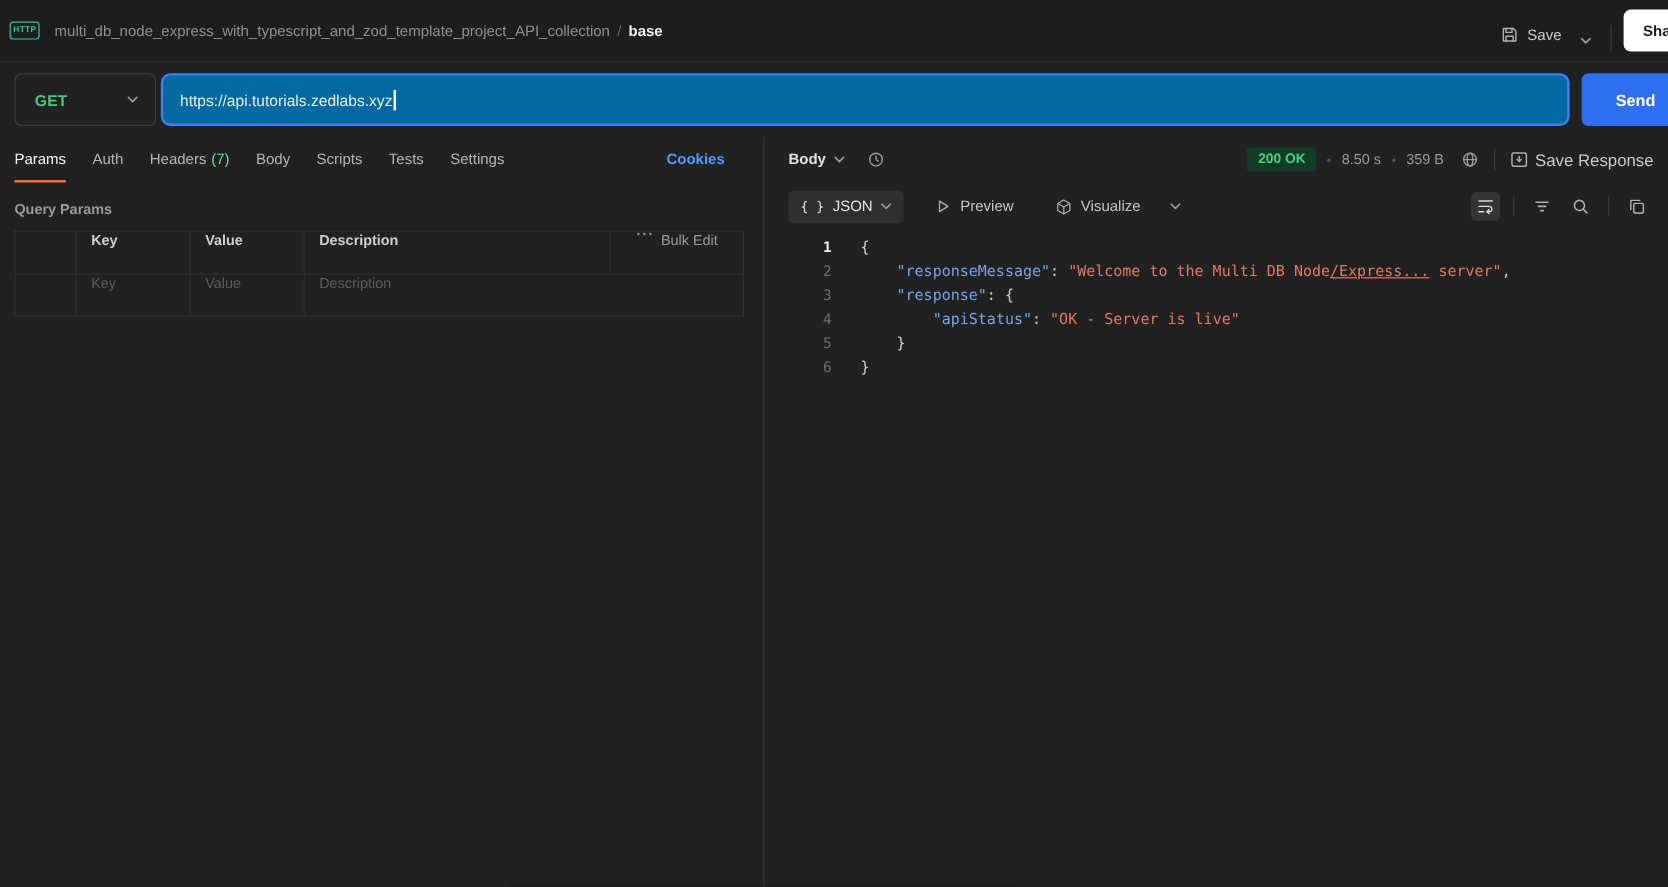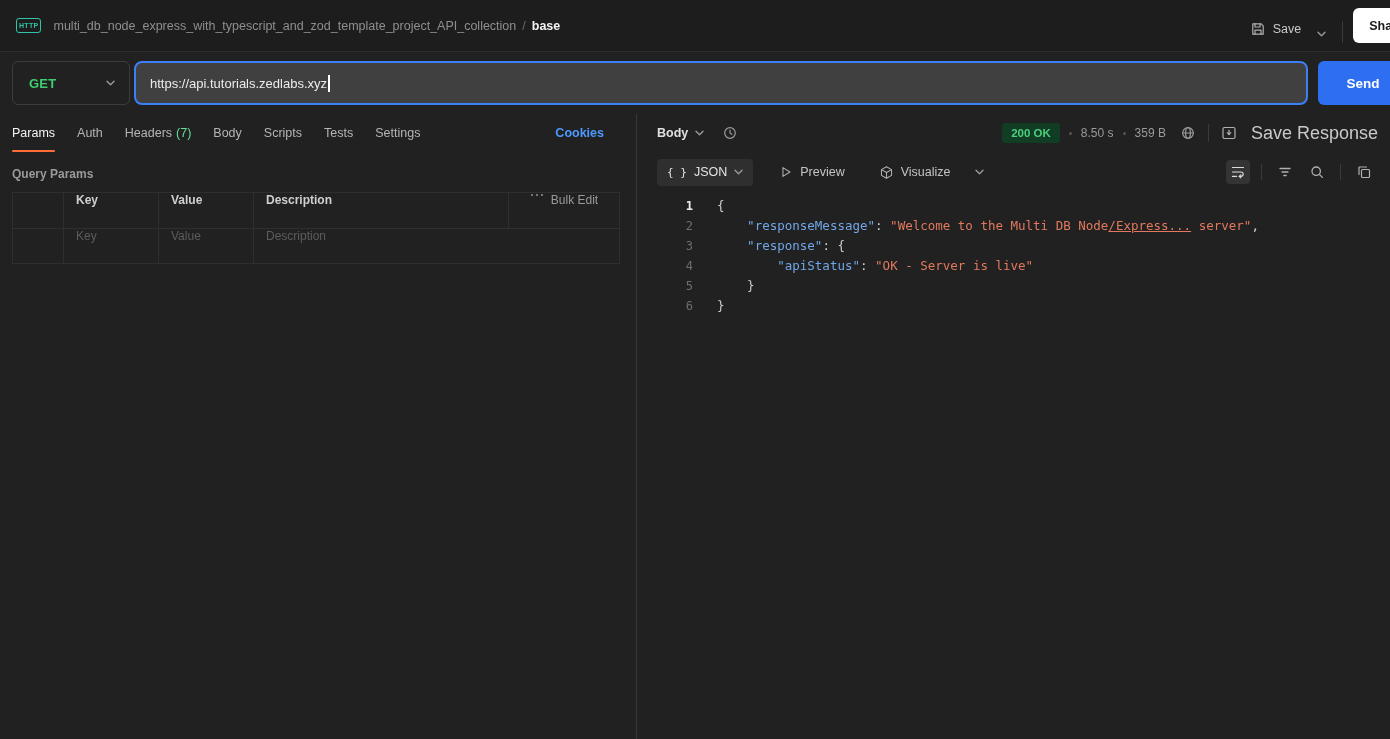--- a/index.html
+++ b/index.html
@@ -9,21 +9,21 @@
     --json-key-blue:#71a6e8; --json-string-red:#e2795f;
   }
   *{box-sizing:border-box}
   html,body{margin:0;padding:0;background:#111}
   .app{position:relative;width:1390px;height:739px;overflow:hidden;background:#212121;
        color:#ddd;font-family:"Liberation Sans",sans-serif;font-size:12.5px}
   button{font-family:inherit}
 
   
   .topbar{height:52px;display:flex;align-items:center;justify-content:space-between;
-          padding-left:16px;background:#1d1d1d;border-bottom:1px solid #2e2e2e}
+          padding-left:8px;background:#1d1d1d;border-bottom:1px solid #2e2e2e}
   .tb-left{display:flex;align-items:center;gap:12px;min-width:0}
   .http-logo{color:#2ec5a8;border:1px solid #2ec5a8;border-radius:3px;font-size:7px;
              font-weight:700;padding:3px 2px;letter-spacing:.3px;flex-shrink:0}
   .breadcrumb{display:flex;align-items:center;gap:6px;white-space:nowrap}
   .bc-collection{color:#8f8f8f;cursor:pointer}
   .bc-sep{color:#6a6a6a}
   .bc-request{color:#f2f2f2;font-weight:700}
   .tb-right{display:flex;align-items:flex-end;flex-shrink:0}
   .tb-save{display:flex;align-items:center;gap:7px;background:none;border:none;color:#c9c9c9;
            font-size:12.5px;cursor:pointer;padding:6px 4px}
@@ -32,21 +32,21 @@
   .tb-share{height:35px;padding:0 16px;margin-right:-30px;background:#fff;color:#1c1c1c;
             font-weight:600;font-size:12.5px;border:none;border-radius:6px;cursor:pointer;white-space:nowrap}
 
   
   .url-row{display:flex;align-items:center;height:62px;padding-left:12px;width:1408px}
   .method-select{width:118px;height:44px;display:flex;align-items:center;justify-content:space-between;
                  padding:0 14px 0 16px;background:transparent;border:1px solid #3c3c3c;border-radius:6px;
                  cursor:pointer;flex-shrink:0}
   .method-label{color:var(--method-get-green);font-weight:700;font-size:13px;letter-spacing:.2px}
   .url-input{flex:1;height:44px;margin-left:4px;border:2px solid var(--url-focus-blue);border-radius:8px;
-             background:#404040;display:flex;align-items:center;padding:0 14px;cursor:text;min-width:0;overflow:hidden}
+             background:#0369a1;display:flex;align-items:center;padding:0 14px;cursor:text;min-width:0;overflow:hidden}
   .url-text{color:#ececec;font-size:13px;white-space:nowrap}
   .caret{width:2px;height:17px;background:#fff;margin-left:1px;flex-shrink:0}
   .send-btn{width:90px;height:44px;margin-left:10px;flex-shrink:0;background:var(--send-blue);color:#fff;
             font-weight:700;font-size:13.5px;border:none;border-radius:6px;cursor:pointer}
 
   
   .panes{display:flex;height:625px}
   .request-pane{width:637px;flex-shrink:0;border-right:1px solid #383838}
   .response-pane{flex:1;min-width:0}
 
@@ -79,22 +79,22 @@
                 border:none;font-size:12.5px;cursor:pointer;padding:0}
   .icon-btn{background:none;border:none;padding:4px;display:flex;align-items:center;cursor:pointer}
   .history-btn{margin-left:14px}
   .resp-meta{margin-left:auto;display:flex;align-items:center}
   .status-badge{background:var(--status-green-bg);color:var(--status-green);font-weight:700;
                 font-size:11.5px;padding:4px 9px;border-radius:3px;white-space:nowrap}
   .meta-dot{width:3px;height:3px;border-radius:50%;background:#555;margin:0 9px}
   .meta-text{color:#9a9a9a;font-size:12px;white-space:nowrap}
   .globe-btn{margin-left:10px}
   .v-div{width:1px;height:18px;background:#3a3a3a;margin:0 8px}
-  .save-resp{display:flex;align-items:center;gap:14px;color:#c9c9c9;background:none;border:none;
-             font-size:18px;cursor:pointer;padding:2px 4px;white-space:nowrap}
+  .save-resp{display:flex;align-items:center;gap:5px;color:#c9c9c9;background:none;border:none;
+             font-size:14px;cursor:pointer;padding:2px 4px;white-space:nowrap}
 
   
   .resp-toolbar{display:flex;align-items:center;height:36px;padding:0 14px 0 20px;margin-top:2px}
   .fmt-dd{display:flex;align-items:center;gap:7px;height:27px;padding:0 10px;background:#2f2f2f;
           border:none;border-radius:4px;color:#e3e3e3;font-size:12.5px;cursor:pointer}
   .fmt-braces{font-family:"DejaVu Sans Mono",monospace;font-size:11px;color:#e3e3e3}
   .tb-btn{display:flex;align-items:center;gap:7px;background:none;border:none;color:#c4c4c4;
           font-size:12.5px;cursor:pointer}
   .preview-btn{margin-left:20px}
   .visualize-btn{margin-left:22px}

